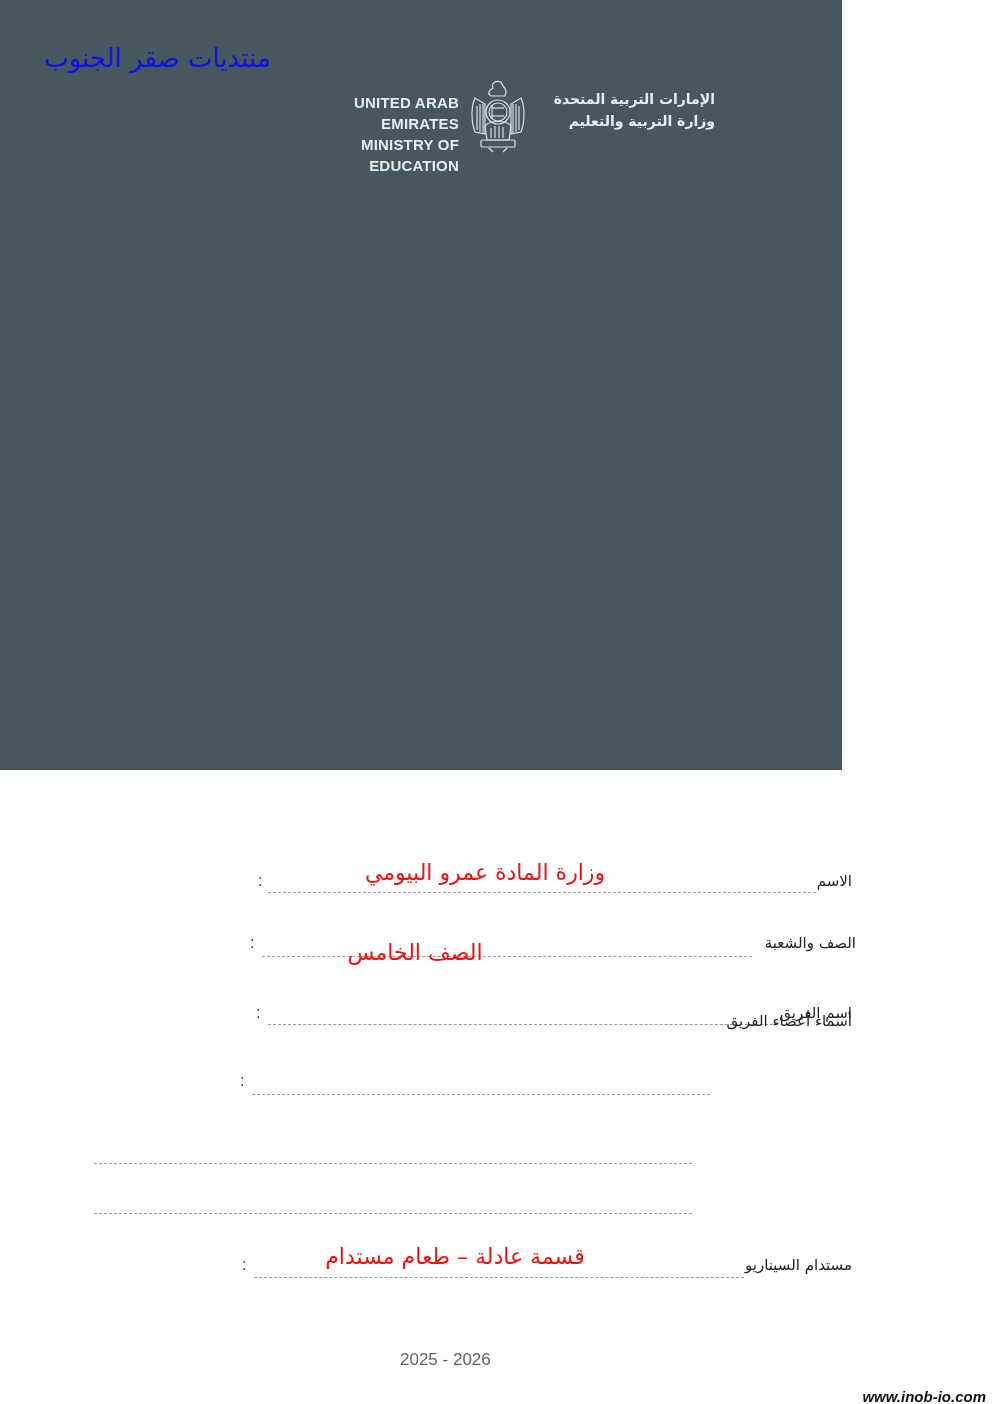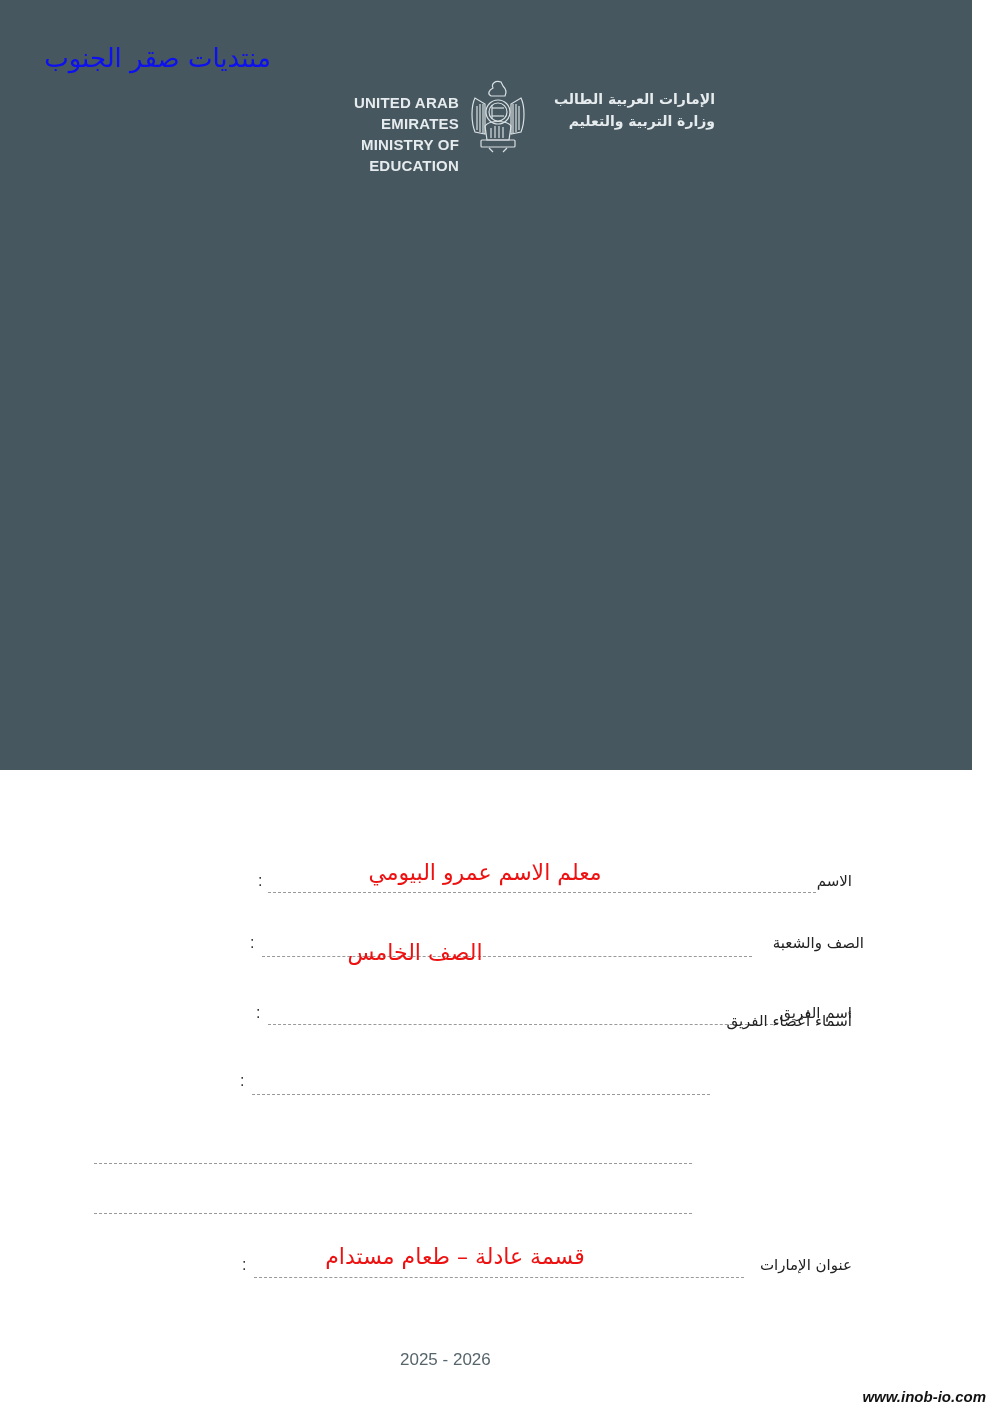--- a/index.html
+++ b/index.html
@@ -2,21 +2,21 @@
 <html><head>
   <meta charset="utf-8">
   <style>
     html, body { margin: 0; padding: 0; }
     body {
       width: 992px; height: 1404px; position: relative; overflow: hidden;
       background: #ffffff;
       font-family: "DejaVu Sans", "Liberation Sans", sans-serif;
     }
     .cover {
-      position: absolute; left: 0; top: 0; width: 972px; height: 770px;
+      position: absolute; left: 0; top: 0; width: 842px; height: 770px;
       background: #46575f;
     }
     .forum-watermark {
       position: absolute; left: 40px; top: 40px; width: 235px;
       font-size: 26px; color: #0d10f0; direction: rtl; text-align: center;
       font-family: "DejaVu Sans", sans-serif; line-height: 36px;
     }
     .ministry {
       position: absolute; left: 285px; top: 82px; width: 430px; height: 72px;
     }
@@ -103,56 +103,56 @@
         <path d="M18 50 C22 44 40 44 44 50 L42 64 L20 64 Z"></path>
         <line x1="24" y1="52" x2="24" y2="62"></line>
           <line x1="28" y1="50" x2="28" y2="62"></line>
           <line x1="32" y1="50" x2="32" y2="62"></line>
           <line x1="36" y1="51" x2="36" y2="62"></line>
         <rect x="14" y="64" width="34" height="7" rx="1"></rect>
         <path d="M22 72 L26 76 M40 72 L36 76"></path>
       </svg>
     </div>
     <div class="ministry-ar">
-      <div>الإمارات العربية الطالب</div>
+      <div>الإمارات التربية المتحدة</div>
       <div>وزارة التربية والتعليم</div>
     </div>
   </div>
 
 </div>
 
 <div>
   <div class="form-label" style="right:140px; top:872px;">الاسم</div>
   <div class="dotline" style="left:268px; width:548px; top:892px;"></div>
   <div class="colon" style="left:258px; top:872px;">:</div>
-  <div class="fill-value" style="left:330px; width:310px; top:860px;">معلم الاسم عمرو البيومي</div>
+  <div class="fill-value" style="left:330px; width:310px; top:860px;">وزارة المادة عمرو البيومي</div>
 </div>
 
 <div>
-  <div class="form-label" style="right:128px; top:934px;">الصف والشعبة</div>
+  <div class="form-label" style="right:136px; top:934px;">الصف والشعبة</div>
   <div class="dotline" style="left:262px; width:490px; top:956px;"></div>
   <div class="colon" style="left:250px; top:934px;">:</div>
   <div class="fill-value" style="left:320px; width:190px; top:940px;">الصف الخامس</div>
 </div>
 
 <div>
   <div class="form-label" style="right:140px; top:1004px;margin-left:28px;">اسم الفريق</div>
   <div class="dotline" style="left:268px; width:510px; top:1024px;"></div>
   <div class="colon" style="left:256px; top:1004px;">:</div>
 </div>
 
 <div>
   <div class="form-label" style="right:140px; top:1012px;">أسماء أعضاء الفريق</div>
   <div class="dotline" style="left:252px; width:458px; top:1094px;"></div>
   <div class="colon" style="left:240px; top:1072px;">:</div>
   <div class="dotline" style="left:94px; width:598px; top:1163px;"></div>
   <div class="dotline" style="left:94px; width:598px; top:1213px;"></div>
 </div>
 
 <div>
-  <div class="form-label" style="right:140px; top:1256px;">عنوان الإمارات</div>
+  <div class="form-label" style="right:140px; top:1256px;">مستدام السيناريو</div>
   <div class="dotline" style="left:254px; width:490px; top:1277px;"></div>
   <div class="colon" style="left:242px; top:1256px;">:</div>
   <div class="fill-value" style="left:300px; width:310px; top:1244px;">قسمة عادلة – طعام مستدام</div>
 </div>
 
 <div class="year">2025 - 2026</div>
 <div class="site-watermark">www.inob-io.com</div>
 
 </body></html>

